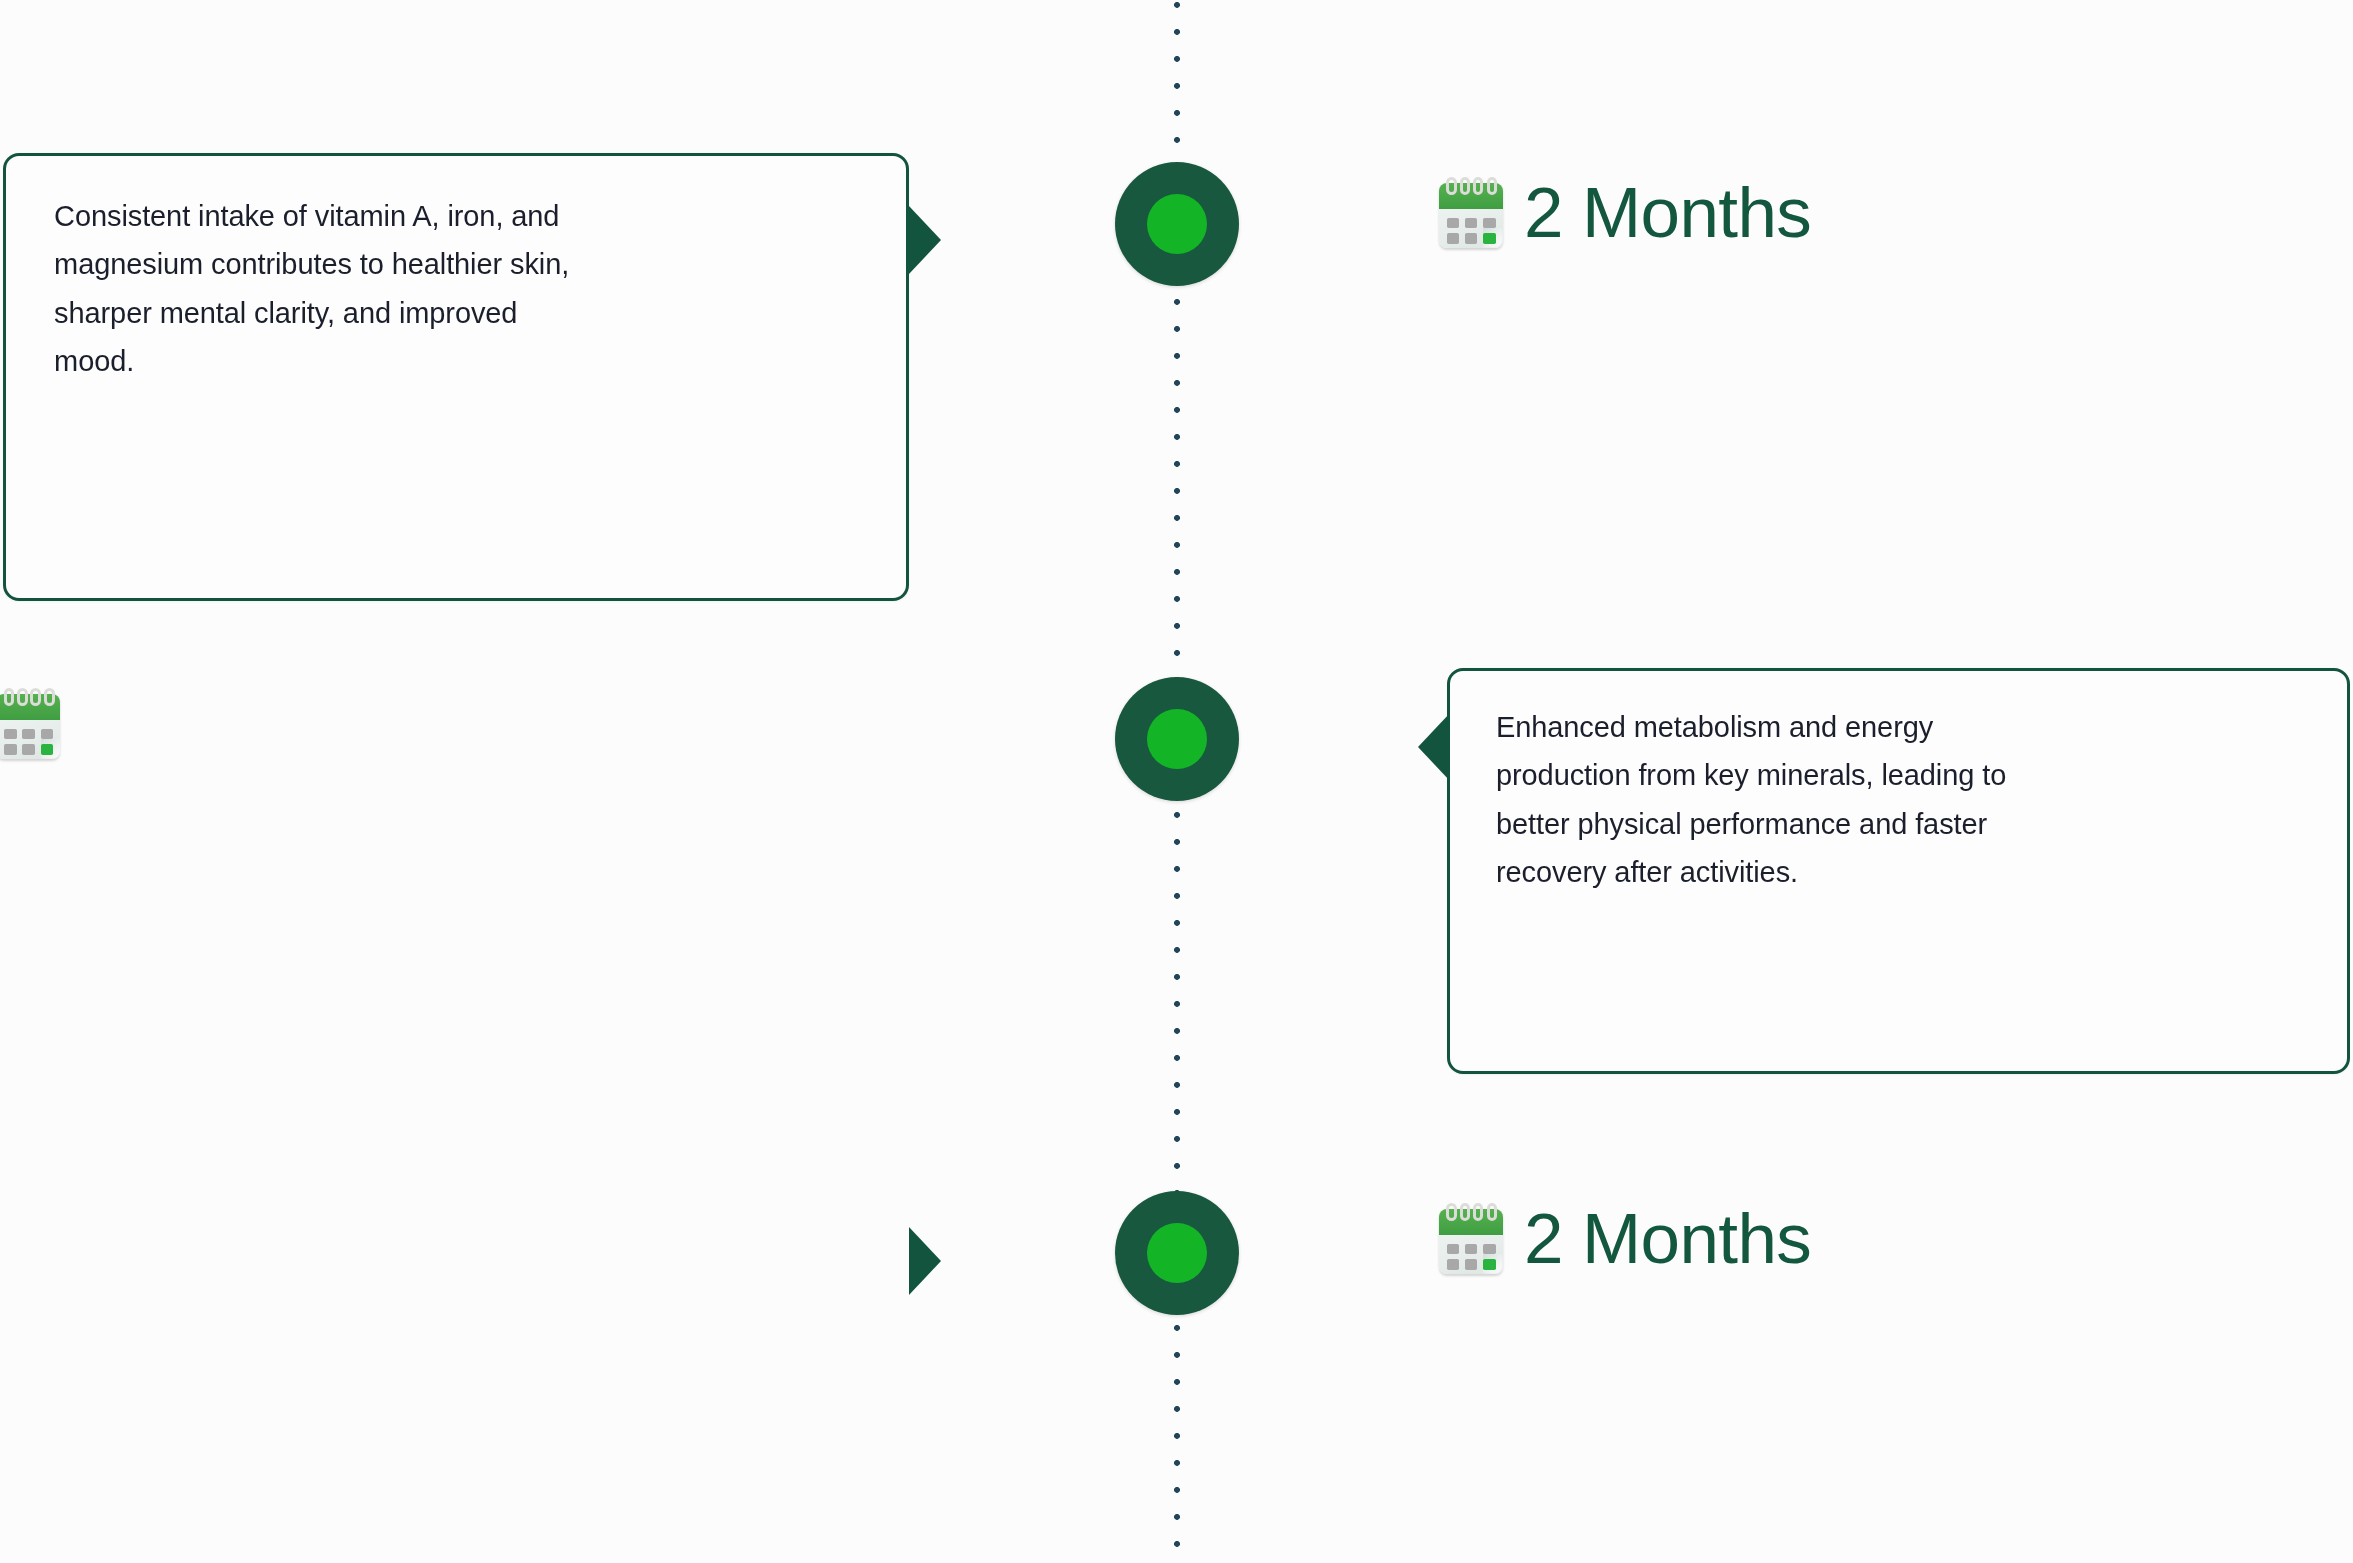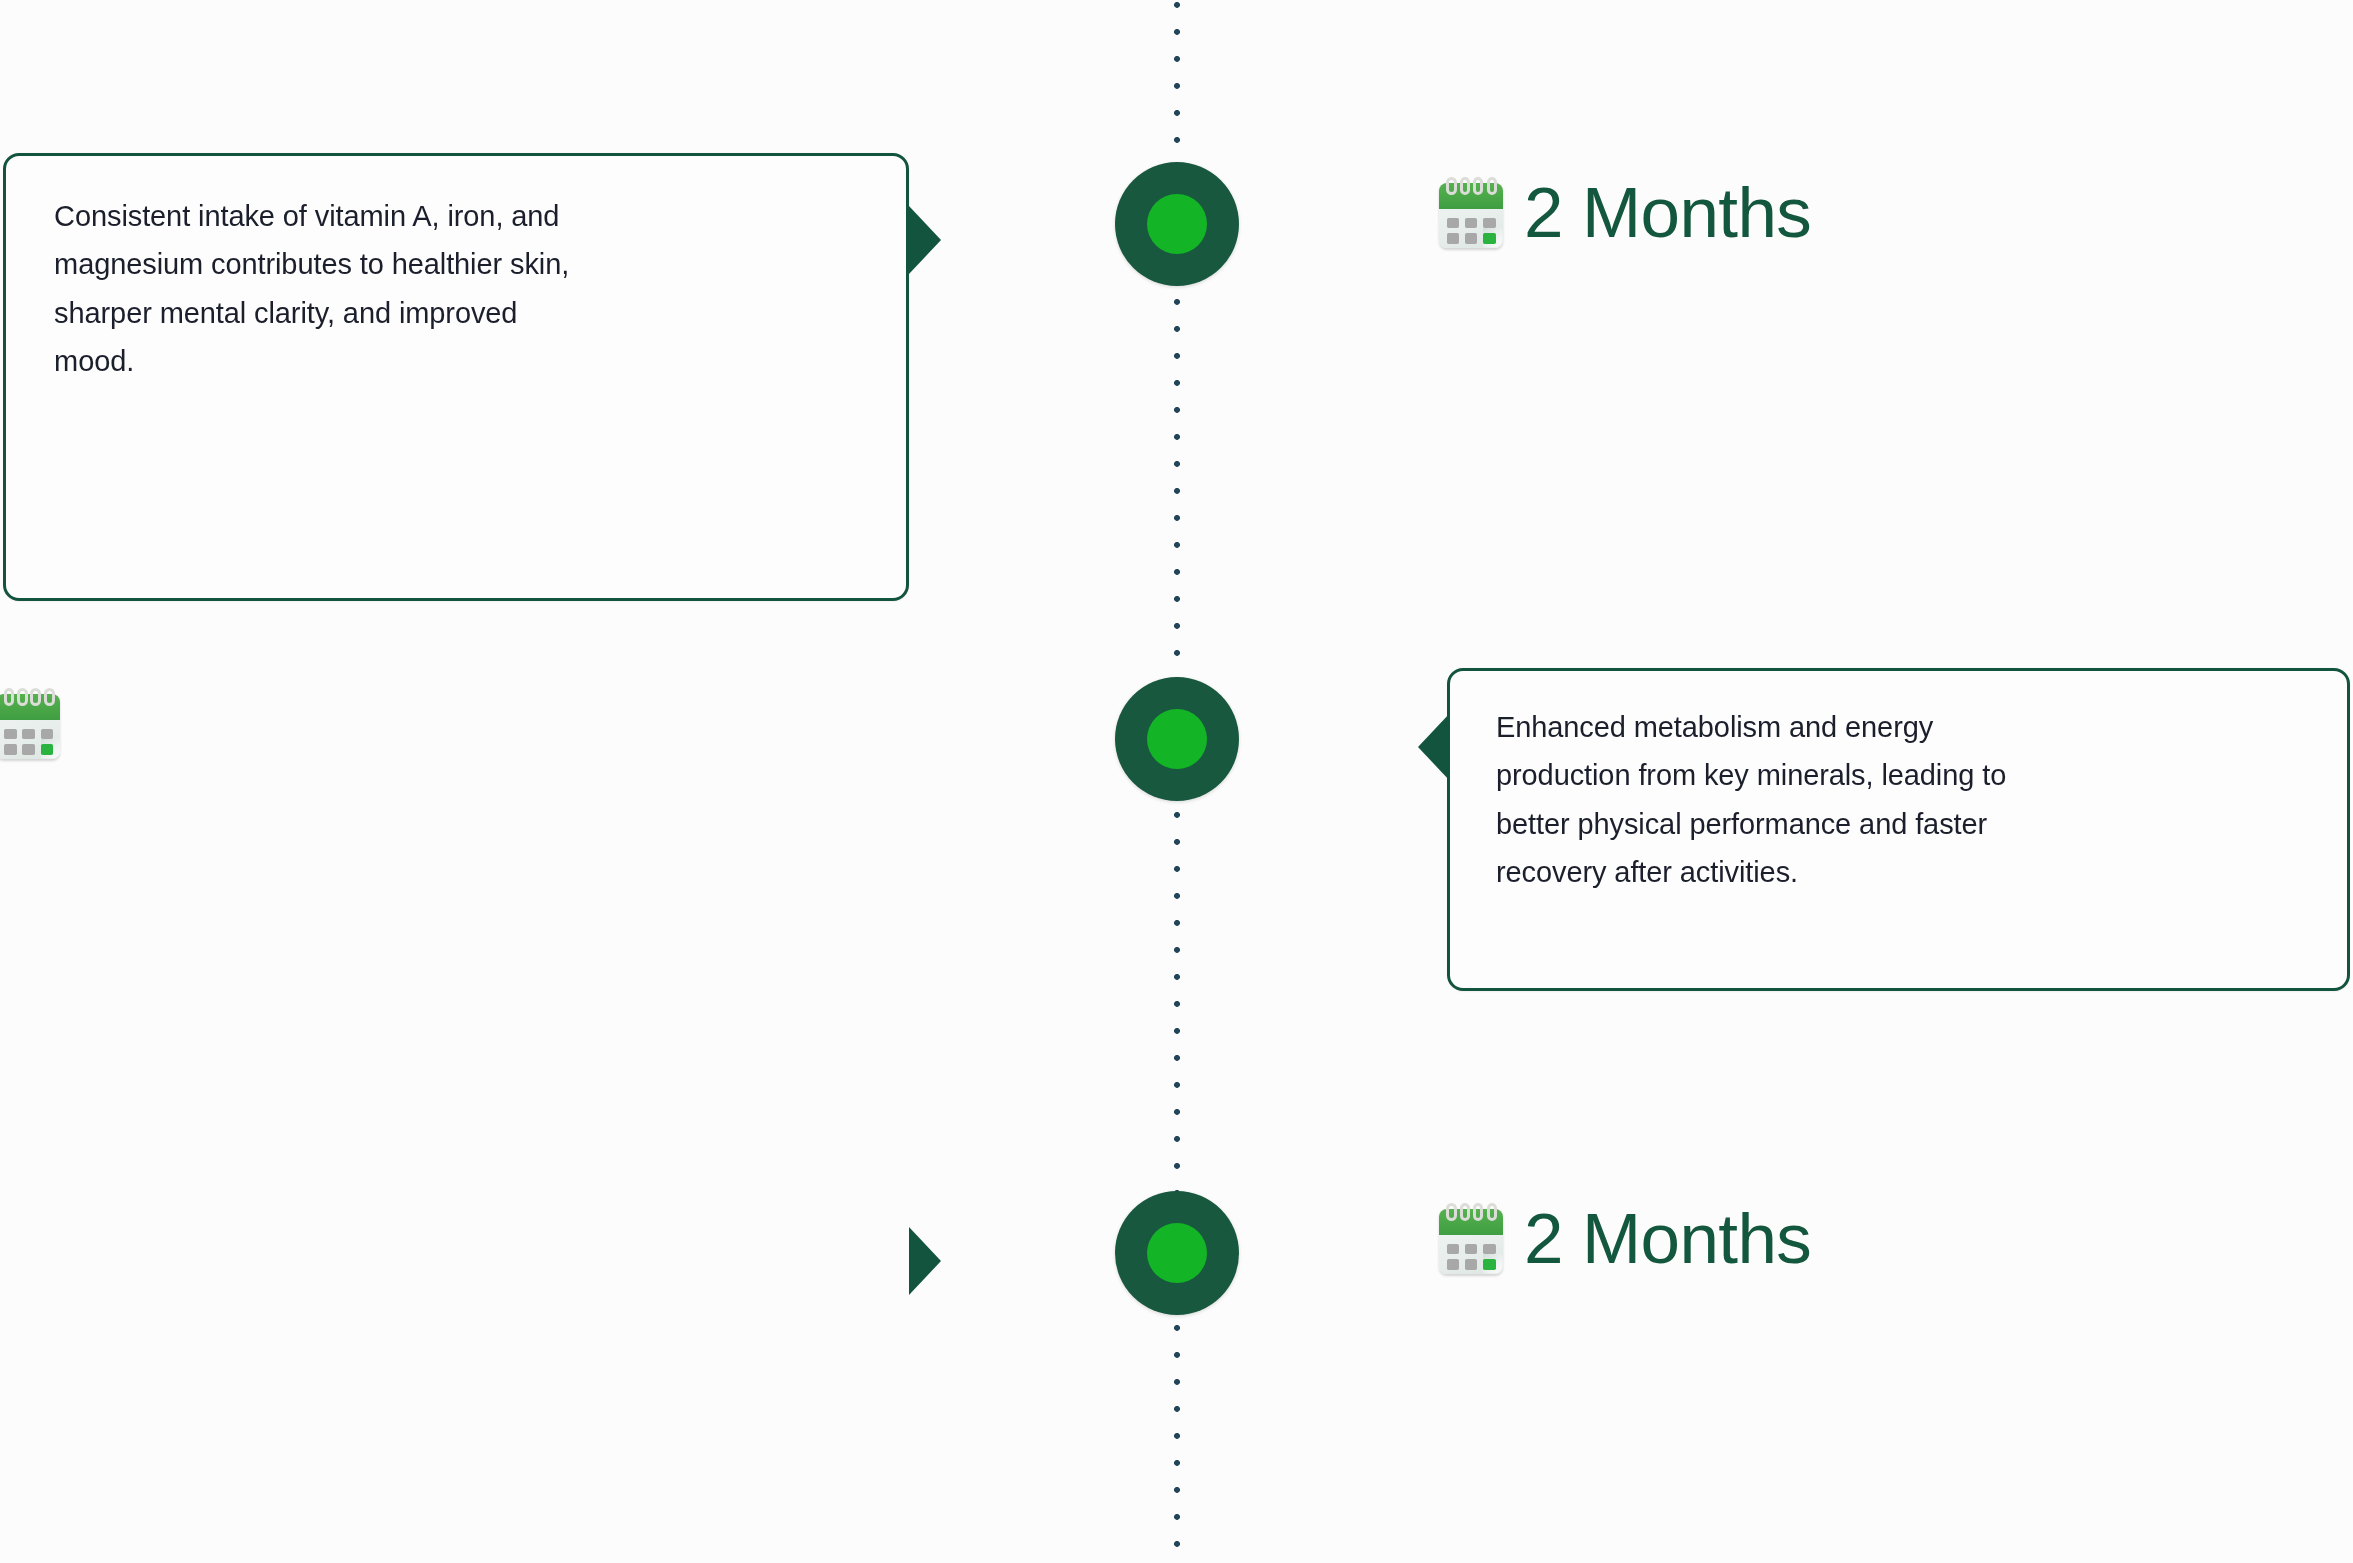--- a/index.html
+++ b/index.html
@@ -230,21 +230,21 @@
       <div class="ring" style="left:34px;"></div>
       <div class="ring" style="left:48px;"></div>
     </div>
   </div>
 
   <div class="node" style="left:1115px; top:677px;">
     <div class="node-core"></div>
   </div>
 
   <div class="pointer left" style="left:1418px; top:713px;"></div>
-  <div class="callout" style="left:1447px; top:668px; width:903px; height:323px;">
+  <div class="callout" style="left:1447px; top:668px; width:903px; height:406px;">
     <div class="body-text" style="left:46px; top:32px; width:815px;">Enhanced metabolism and energy
 production from key minerals, leading to
 better physical performance and faster
 recovery after activities.</div>
   </div>
 
   <div class="pointer right" style="left:909px; top:1227px;"></div>
 
   <div class="node" style="left:1115px; top:1191px;">
     <div class="node-core"></div>

